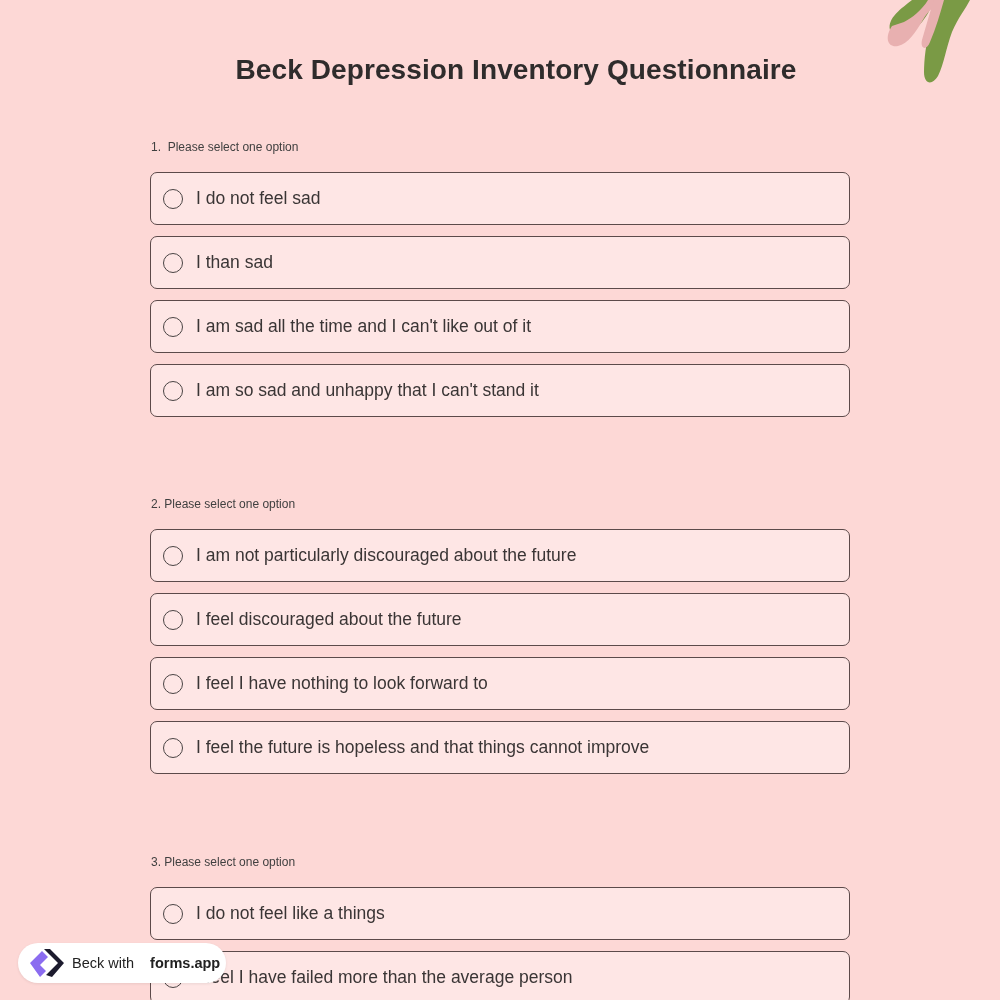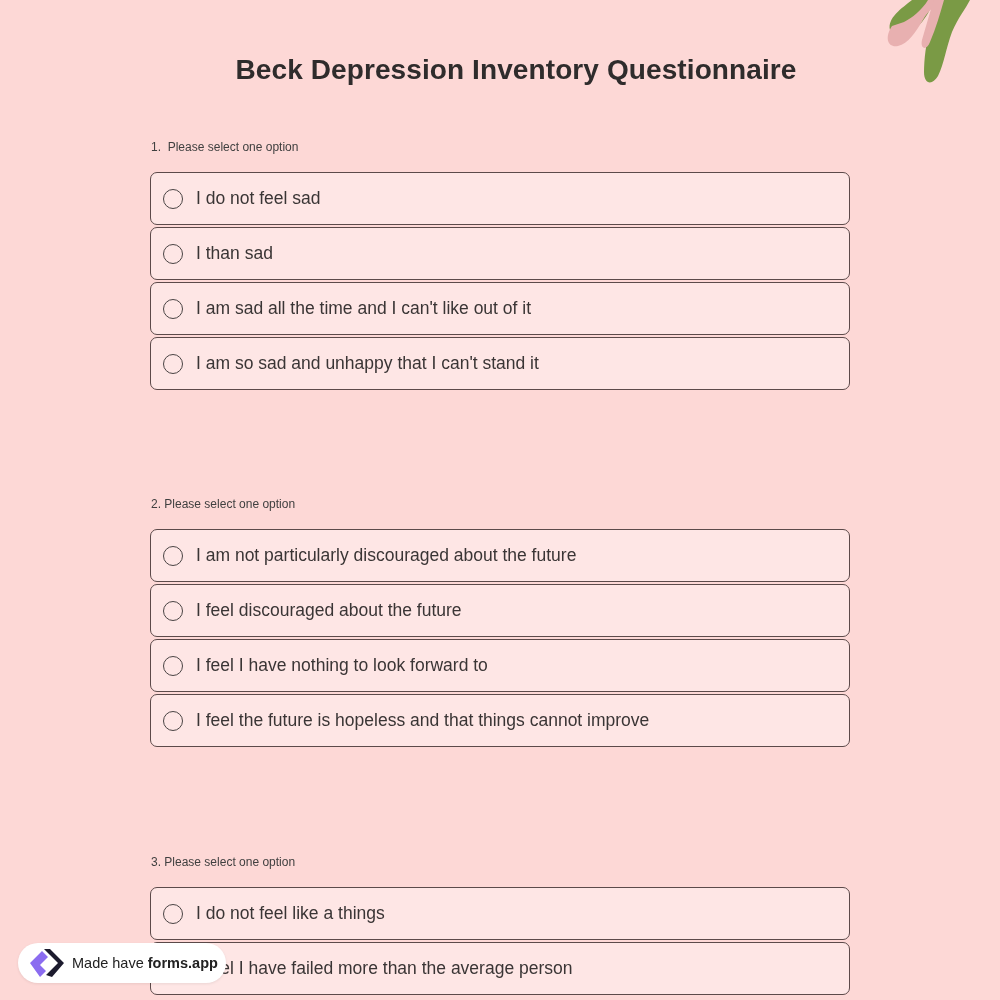--- a/index.html
+++ b/index.html
@@ -17,35 +17,35 @@
     text-align: center; font-size: 28px; font-weight: bold;
     color: #2f2c2c; letter-spacing: 0.1px;
   }
   .question { position: absolute; left: 150px; width: 700px; }
   .q-label {
     font-size: 12px; color: #404040; margin: 0 0 15px 1px; height: 20px; line-height: 20px;
   }
   .option {
     box-sizing: border-box; width: 700px; height: 53px;
     background: #fee6e5; border: 1.5px solid #5c4a4a; border-radius: 7px;
-    display: flex; align-items: center; margin-bottom: 2px; cursor: pointer;
+    display: flex; align-items: center; margin-bottom: 11px; cursor: pointer;
   }
   .radio {
     width: 17px; height: 17px; border: 1.5px solid #4a4444; border-radius: 50%;
     margin-left: 12px; margin-right: 13px; flex: 0 0 auto; box-sizing: border-box; width: 20px; height: 20px;
   }
   .opt-label { font-size: 17.5px; color: #3a3535; }
   .badge {
     position: absolute; left: 18px; top: 943px; height: 40px; width: 208px;
     background: #ffffff; border-radius: 20px; display: flex; align-items: center;
     box-shadow: 0 1px 3px rgba(0,0,0,0.08);
   }
   .badge-logo { width: 40px; height: 34px; margin-left: 8px; margin-right: 6px; }
   .badge-text { font-size: 14.5px; color: #222; }
-  .badge-text b { font-weight: bold; }
+  .badge-text b { font-weight: bold; margin-left: 12px; }
 </style>
 </head>
 <body>
 
 <div class="deco">
   <svg width="90" height="90" viewBox="0 0 90 90">
     <path d="M30 0 C 20 8, 5 18, 8 30 C 12 40, 30 34, 40 22 C 48 12, 50 4, 52 0 Z" fill="#7a9a45"></path>
     <path d="M10 26 C 2 38, 6 48, 16 46 C 26 44, 34 32, 42 18 C 48 8, 60 2, 60 0 L 46 0 C 40 10, 30 18, 22 22 Z" fill="#e8b0b0"></path>
     <path d="M60 0 C 56 10, 50 20, 48 30 C 44 42, 42 60, 42 72 C 42 84, 50 86, 56 76 C 62 64, 64 48, 70 32 C 76 18, 84 8, 88 0 Z" fill="#7a9a45"></path>
     <path d="M52 0 C 48 12, 44 26, 40 40 C 38 48, 44 52, 48 42 C 54 28, 58 14, 62 0 Z" fill="#e8b0b0"></path>
@@ -104,14 +104,14 @@
     <span class="radio"></span>
     <span class="opt-label">I feel I have failed more than the average person</span>
   </div>
 </div>
 
 <div class="badge">
   <svg class="badge-logo" viewBox="0 0 40 34">
     <path d="M4 17 L16 5 L22 11 L14 19 L20 25 L14 31 Z" fill="#8b6cf0"></path>
     <path d="M18 3 L24 9 L32 17 L20 29 L26 31 L38 17 L24 3 Z" fill="#1c1b2e"></path>
   </svg>
-  <span class="badge-text"><span style="white-space:pre;">Made have </span><b>forms.app</b></span>
+  <span class="badge-text"><span style="white-space:pre;">Beck with </span><b>forms.app</b></span>
 </div>
 
 </body></html>

